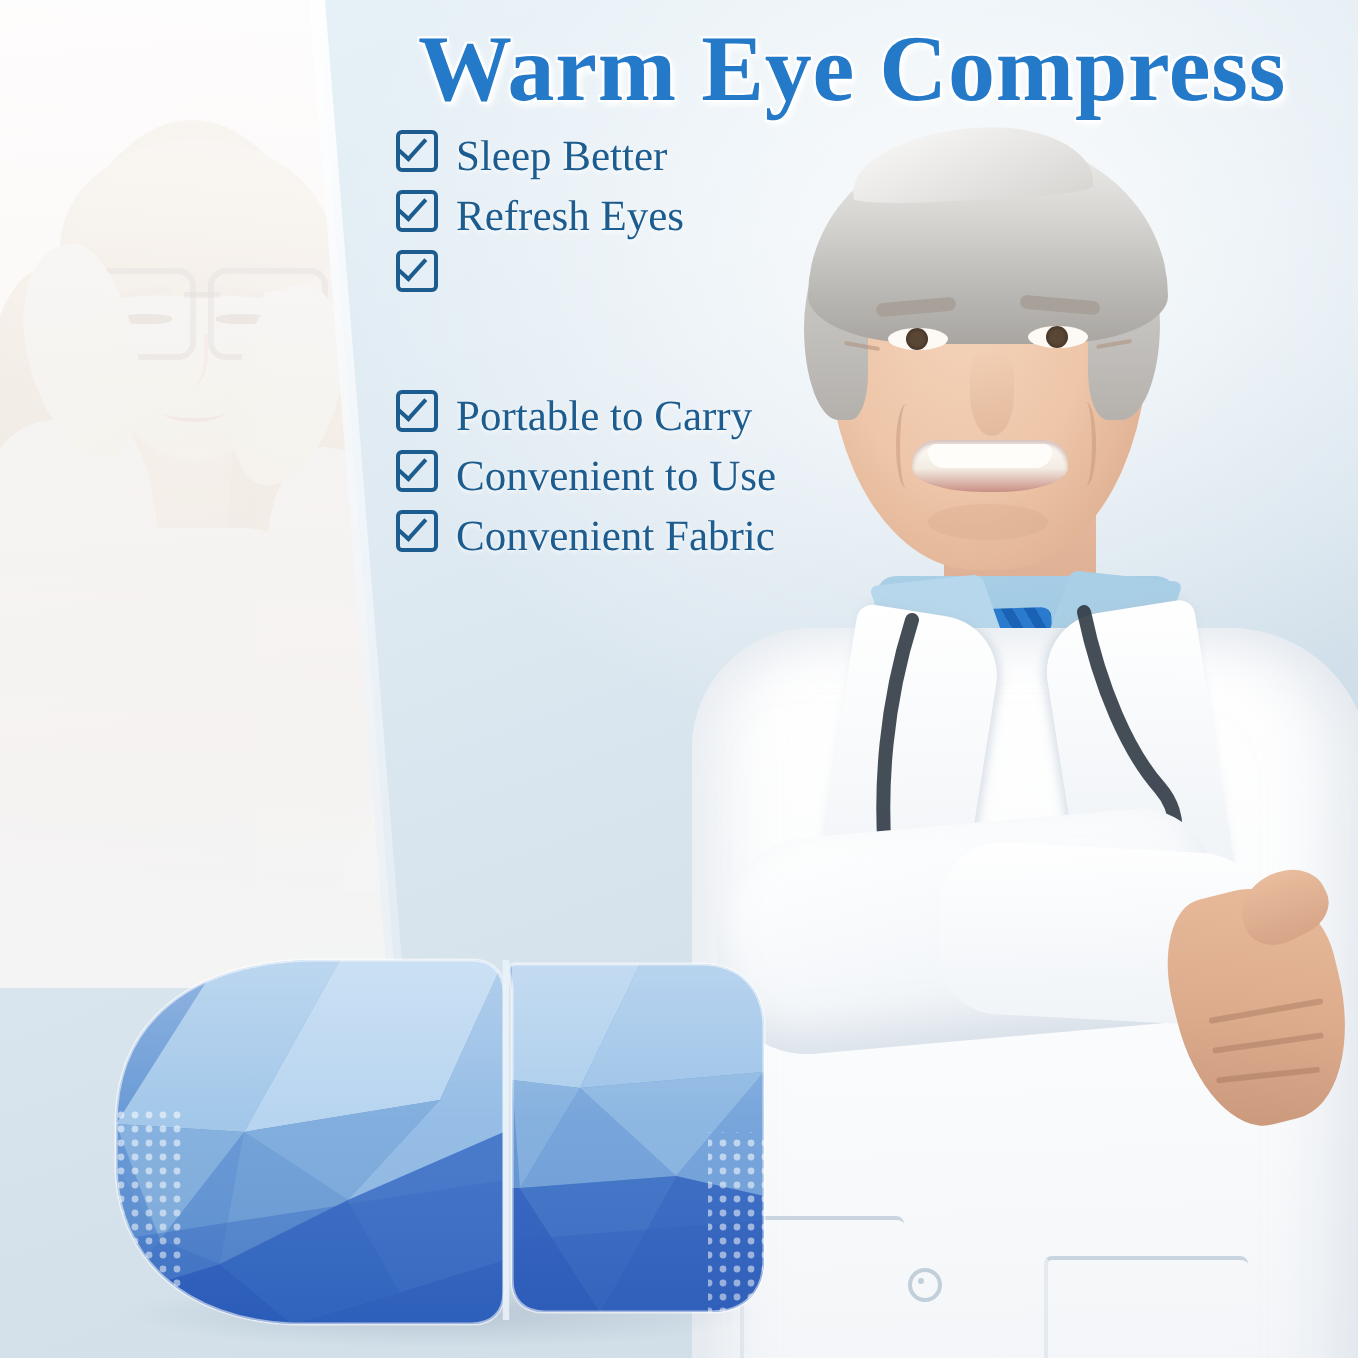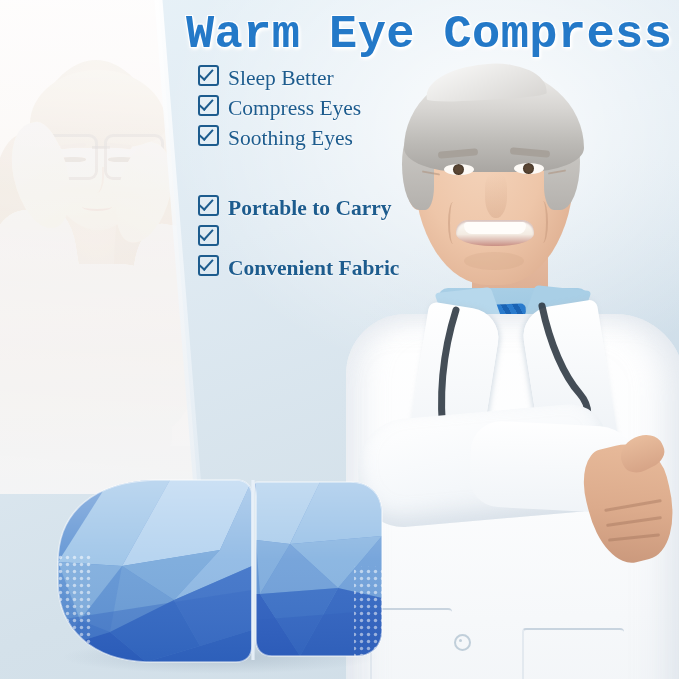--- a/index.html
+++ b/index.html
@@ -162,21 +162,21 @@
 
   
   .mask{position:absolute;left:50px;top:470px;width:345px;height:200px;}
   .mask svg{display:block;}
   .mask-shadow{position:absolute;left:60px;top:640px;width:320px;height:34px;
     background:radial-gradient(ellipse at 50% 50%,rgba(120,140,160,.30) 0%,rgba(120,140,160,0) 70%);}
 
   
   .title{
     position:absolute;left:186px;top:10px;width:480px;
-    font-family:Liberation Mono, monospace;
+    font-family:Liberation Serif, serif;
     font-size:47px;font-weight:700;letter-spacing:.4px;
     color:#2479C8;text-align:center;line-height:1.08;
     text-shadow:
       0 0 2px #fff, 1px 1px 0 #fff, -1px 1px 0 #fff, 1px -1px 0 #fff, -1px -1px 0 #fff,
       2px 2px 3px rgba(255,255,255,.95), 0 2px 5px rgba(255,255,255,.85);
     white-space:nowrap;
   }
 
   .features{position:absolute;left:198px;top:64px;width:300px;}
   .feat-group{display:block;}
@@ -196,21 +196,21 @@
     border:2px solid #1D5C8E;border-radius:3px;
     display:inline-block;
   }
   .feat .chk:after{
     content:"";position:absolute;left:2px;top:-1px;
     width:6px;height:12px;border:solid #1D5C8E;border-width:0 2.4px 2.4px 0;
     transform:rotate(42deg);
   }
   .feat .lbl{display:inline-block;}
 
-  .group-2 .feat{font-size:21.5px;font-weight:bold;}
+  .group-2 .feat{font-size:21.5px;}
 </style>
 </head>
 <body>
 
 <div id="poster">
 
   <div class="bg-glow"></div>
 
   <div class="left-panel">
     <div class="photo-wrap">
@@ -379,35 +379,35 @@
   <div class="title">Warm Eye Compress</div>
 
   <div class="features">
     <div class="feat-group group-1">
       <div class="feat">
         <span class="chk"></span>
         <span class="lbl">Sleep Better</span>
       </div>
       <div class="feat">
         <span class="chk"></span>
-        <span class="lbl">Compress Eyes</span>
-      </div>
-      <div class="feat">
-        <span class="chk"></span>
-        <span class="lbl">Soothing Eyes</span>
+        <span class="lbl">Refresh Eyes</span>
+      </div>
+      <div class="feat">
+        <span class="chk"></span>
       </div>
     </div>
 
     <div class="feat-group group-2">
       <div class="feat">
         <span class="chk"></span>
         <span class="lbl">Portable to Carry</span>
       </div>
       <div class="feat">
         <span class="chk"></span>
+        <span class="lbl">Convenient to Use</span>
       </div>
       <div class="feat">
         <span class="chk"></span>
         <span class="lbl">Convenient Fabric</span>
       </div>
     </div>
   </div>
 
 </div>
 

